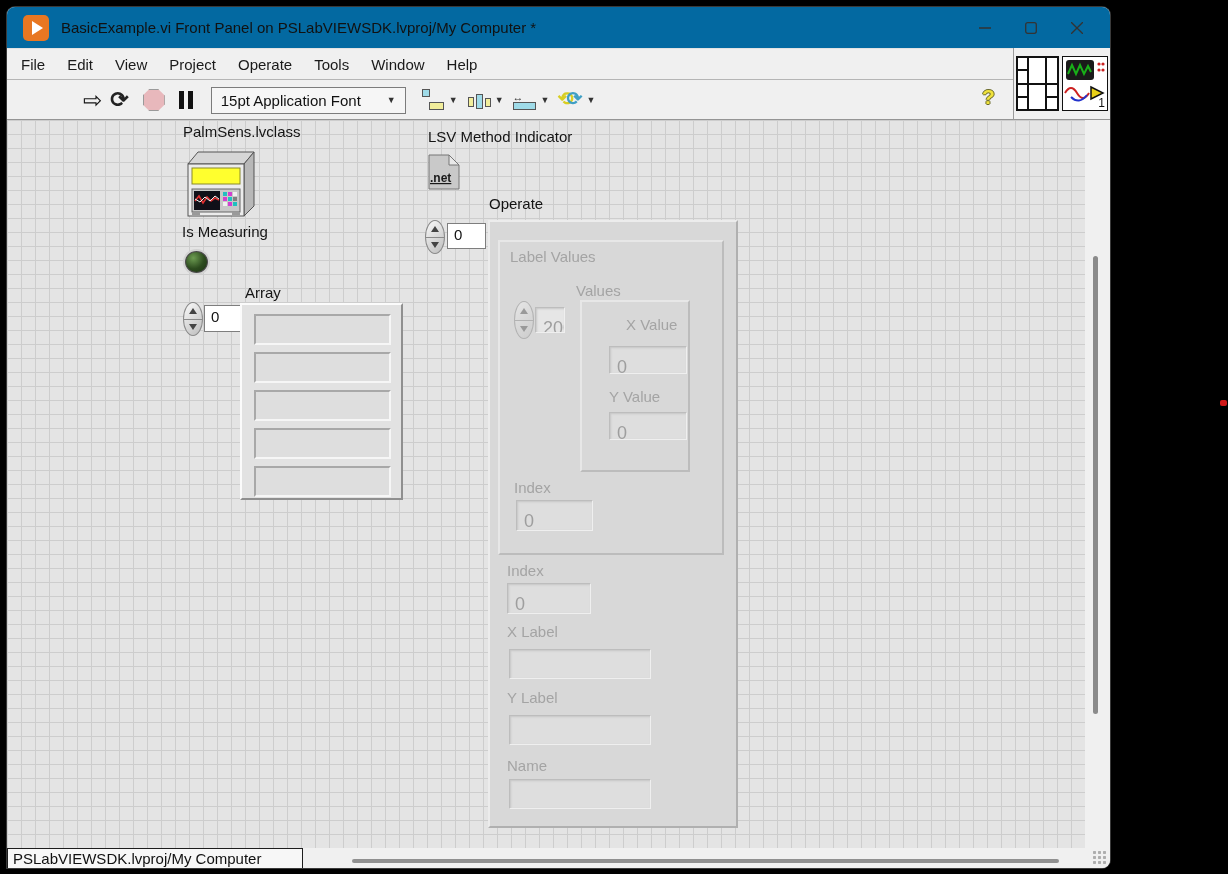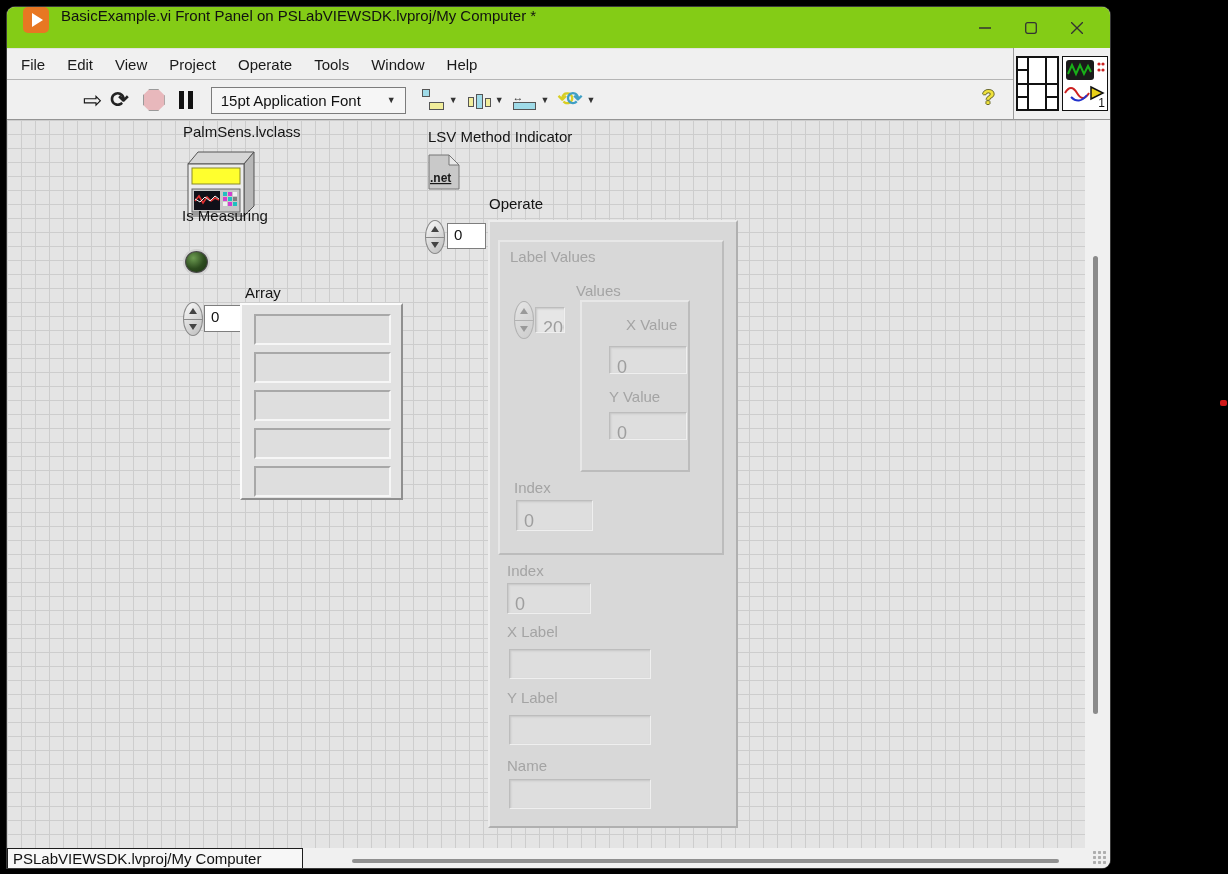--- a/index.html
+++ b/index.html
@@ -3,21 +3,21 @@
 <meta charset="utf-8">
 <style>
   * { margin:0; padding:0; box-sizing:border-box; }
   html,body { width:1228px; height:874px; background:#000; overflow:hidden;
               font-family:"Liberation Sans", sans-serif; }
   .window { position:absolute; left:7px; top:7px; width:1103px; height:861px;
             background:#f0f0f0; border-radius:8px 8px 8px 0; overflow:hidden;
             box-shadow:0 0 0 1px #3a3a3a; }
   
   .titlebar { position:absolute; left:0; top:0; width:100%; height:41px;
-              background:#84cc16; display:flex; align-items:flex-start; }
+              background:#0369a1; display:flex; align-items:center; }
   .lv-logo { width:26px; height:26px; margin-left:16px; border-radius:5px;
              background:#e87722; position:relative; flex:0 0 auto; }
   .lv-logo::after { content:""; position:absolute; left:9px; top:6px;
              border-left:11px solid #fff; border-top:7px solid transparent;
              border-bottom:7px solid transparent; }
   .title-text { margin-left:12px; font-size:15px; color:#111; white-space:nowrap; }
   .win-buttons { position:absolute; right:10px; top:0; height:41px; display:flex; }
   .win-btn { width:46px; height:41px; display:flex; align-items:center; justify-content:center; }
   
   .menubar { position:absolute; left:0; top:41px; width:100%; height:32px;
@@ -256,21 +256,21 @@
           <rect x="46" y="49" width="4" height="4" fill="#20c0c0"></rect>
           <rect x="51" y="49" width="4" height="4" fill="#808080"></rect>
         <rect x="41" y="54" width="4" height="4" fill="#f0f0f0"></rect>
           <rect x="46" y="54" width="4" height="4" fill="#d040d0"></rect>
           <rect x="51" y="54" width="4" height="4" fill="#20c0c0"></rect>
       </g>
       <rect x="10" y="64" width="8" height="3" fill="#9a9a9a"></rect>
         <rect x="50" y="64" width="8" height="3" fill="#9a9a9a"></rect>
     </svg>
 
-    <div class="label" style="left:175px;top:87px">Is Measuring</div>
+    <div class="label" style="left:175px;top:103px">Is Measuring</div>
     <div class="led"></div>
 
     <div class="label" style="left:238px;top:164px">Array</div>
     <div class="spinner" style="left:176px;top:182px">
       <div class="half up">
           <span class="tri-up"></span>
         </div>
       <div class="half">
           <span class="tri-dn"></span>
         </div>

